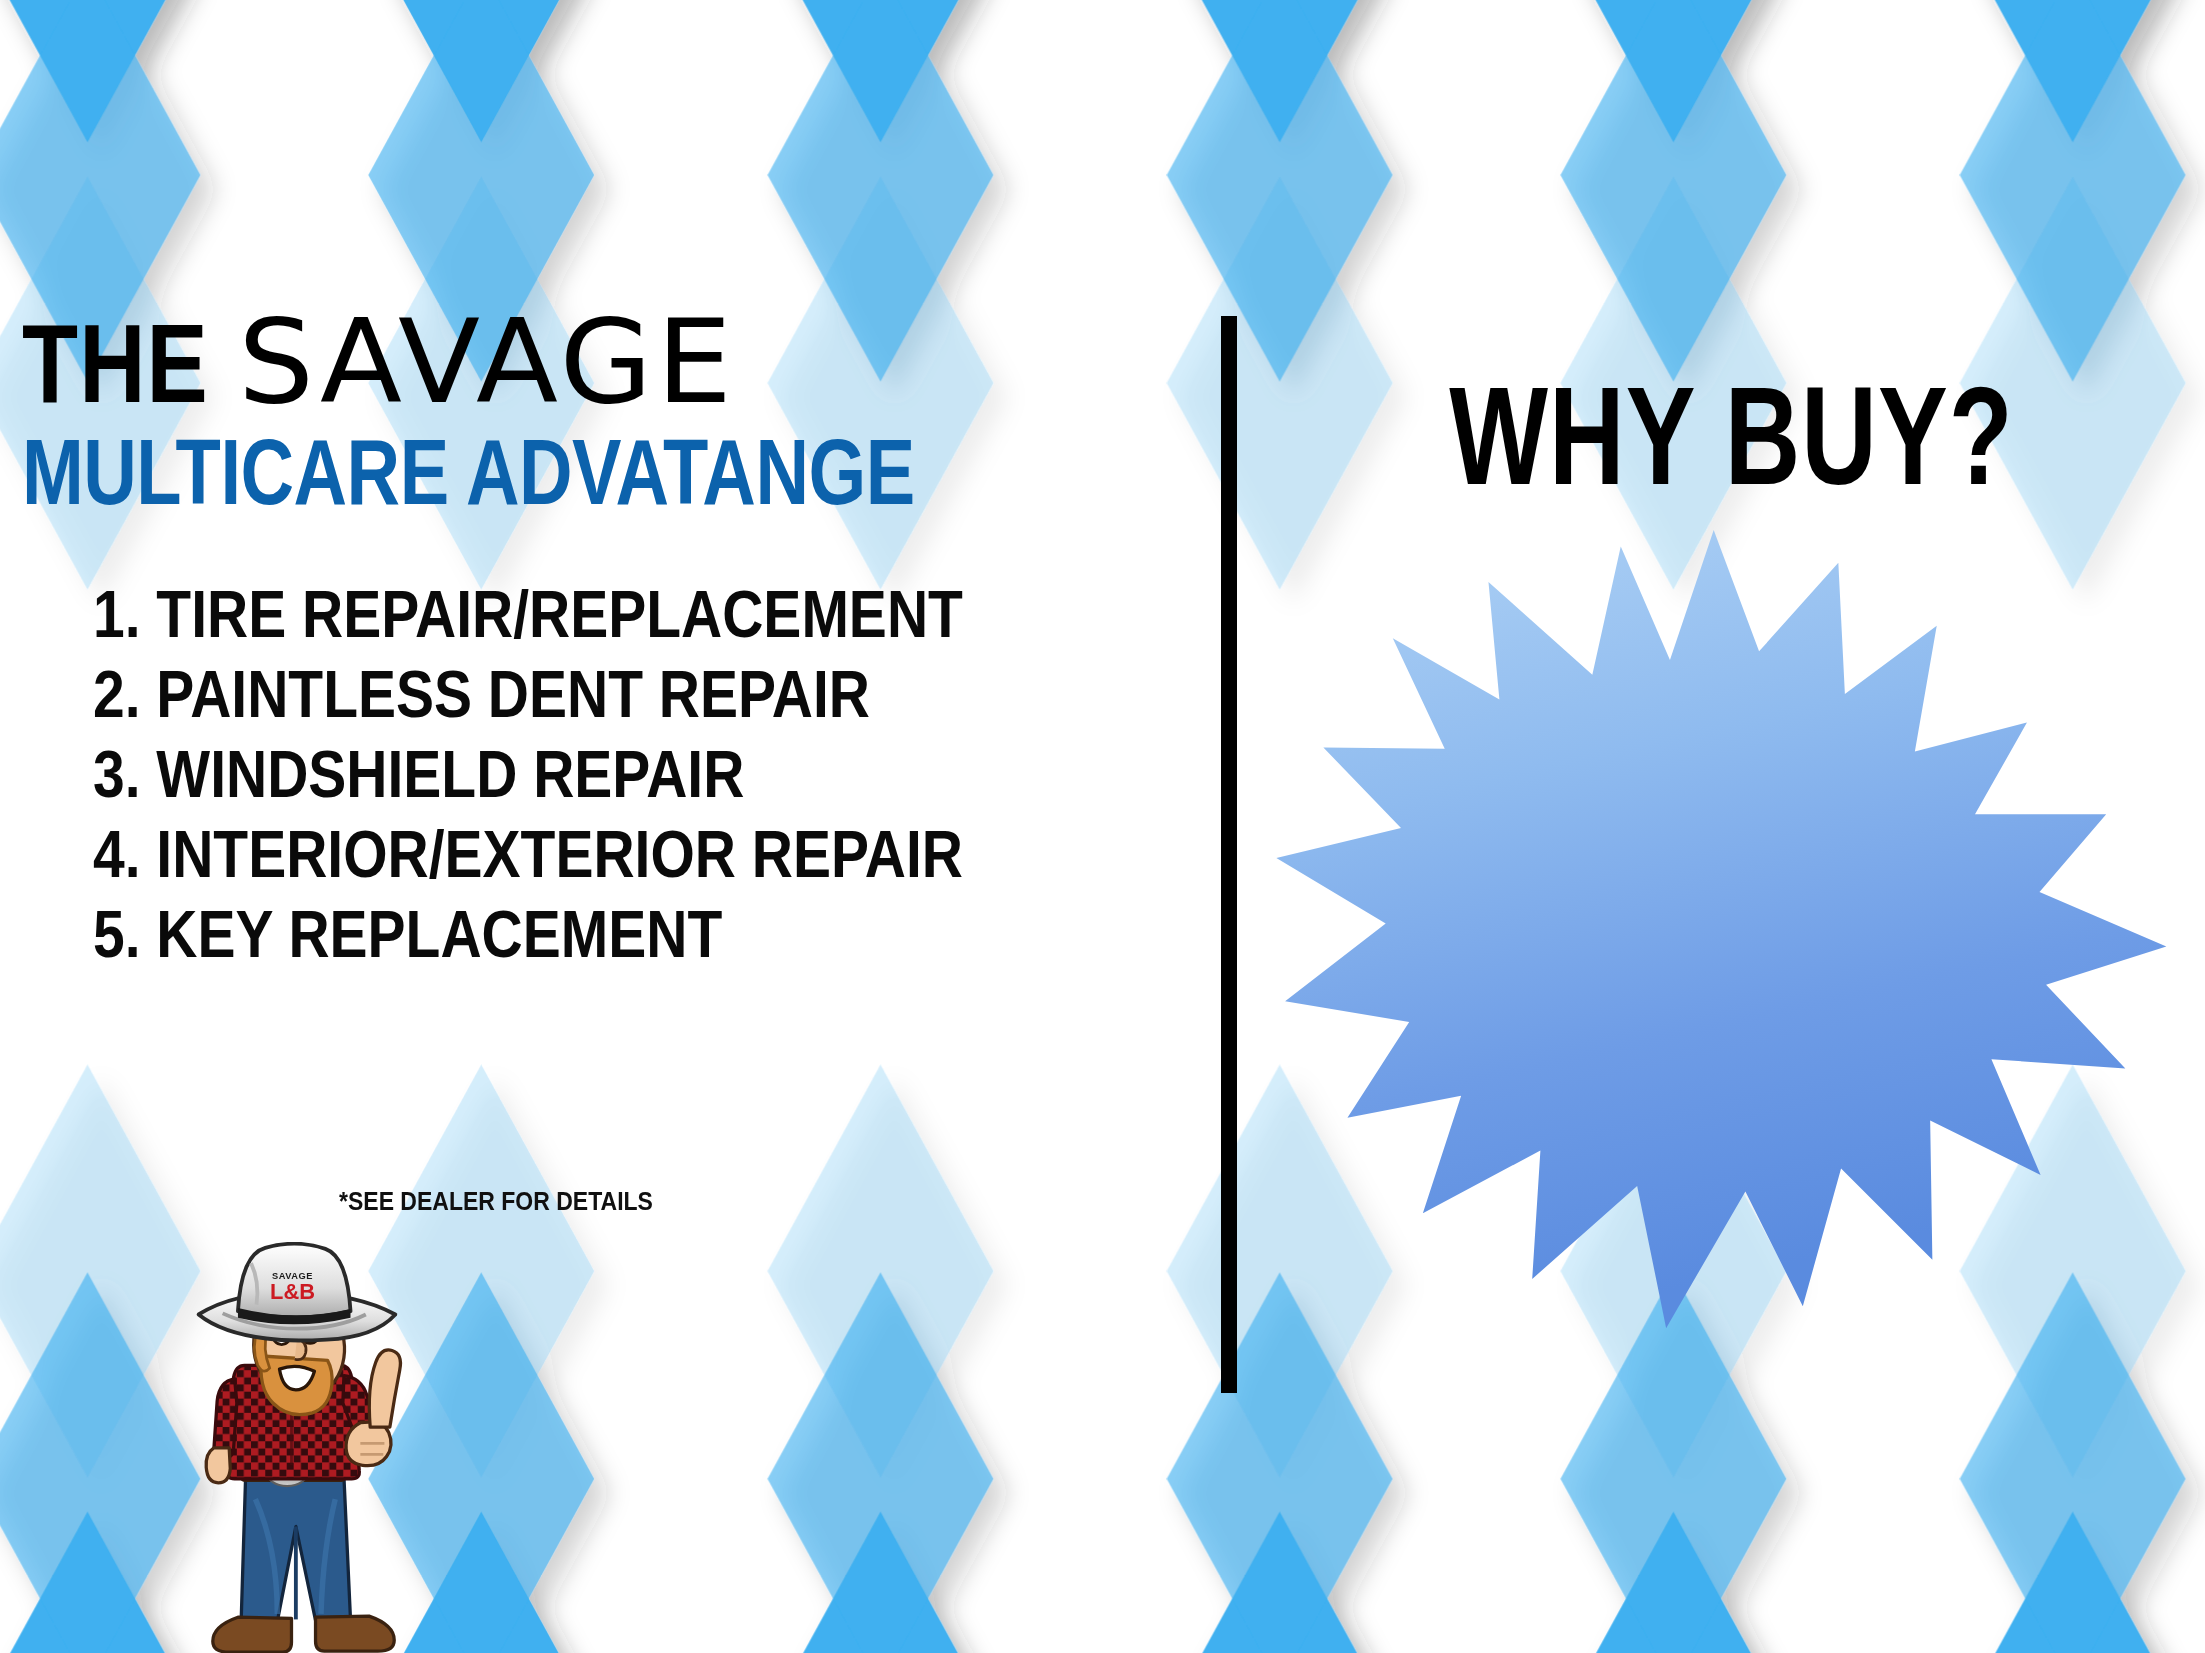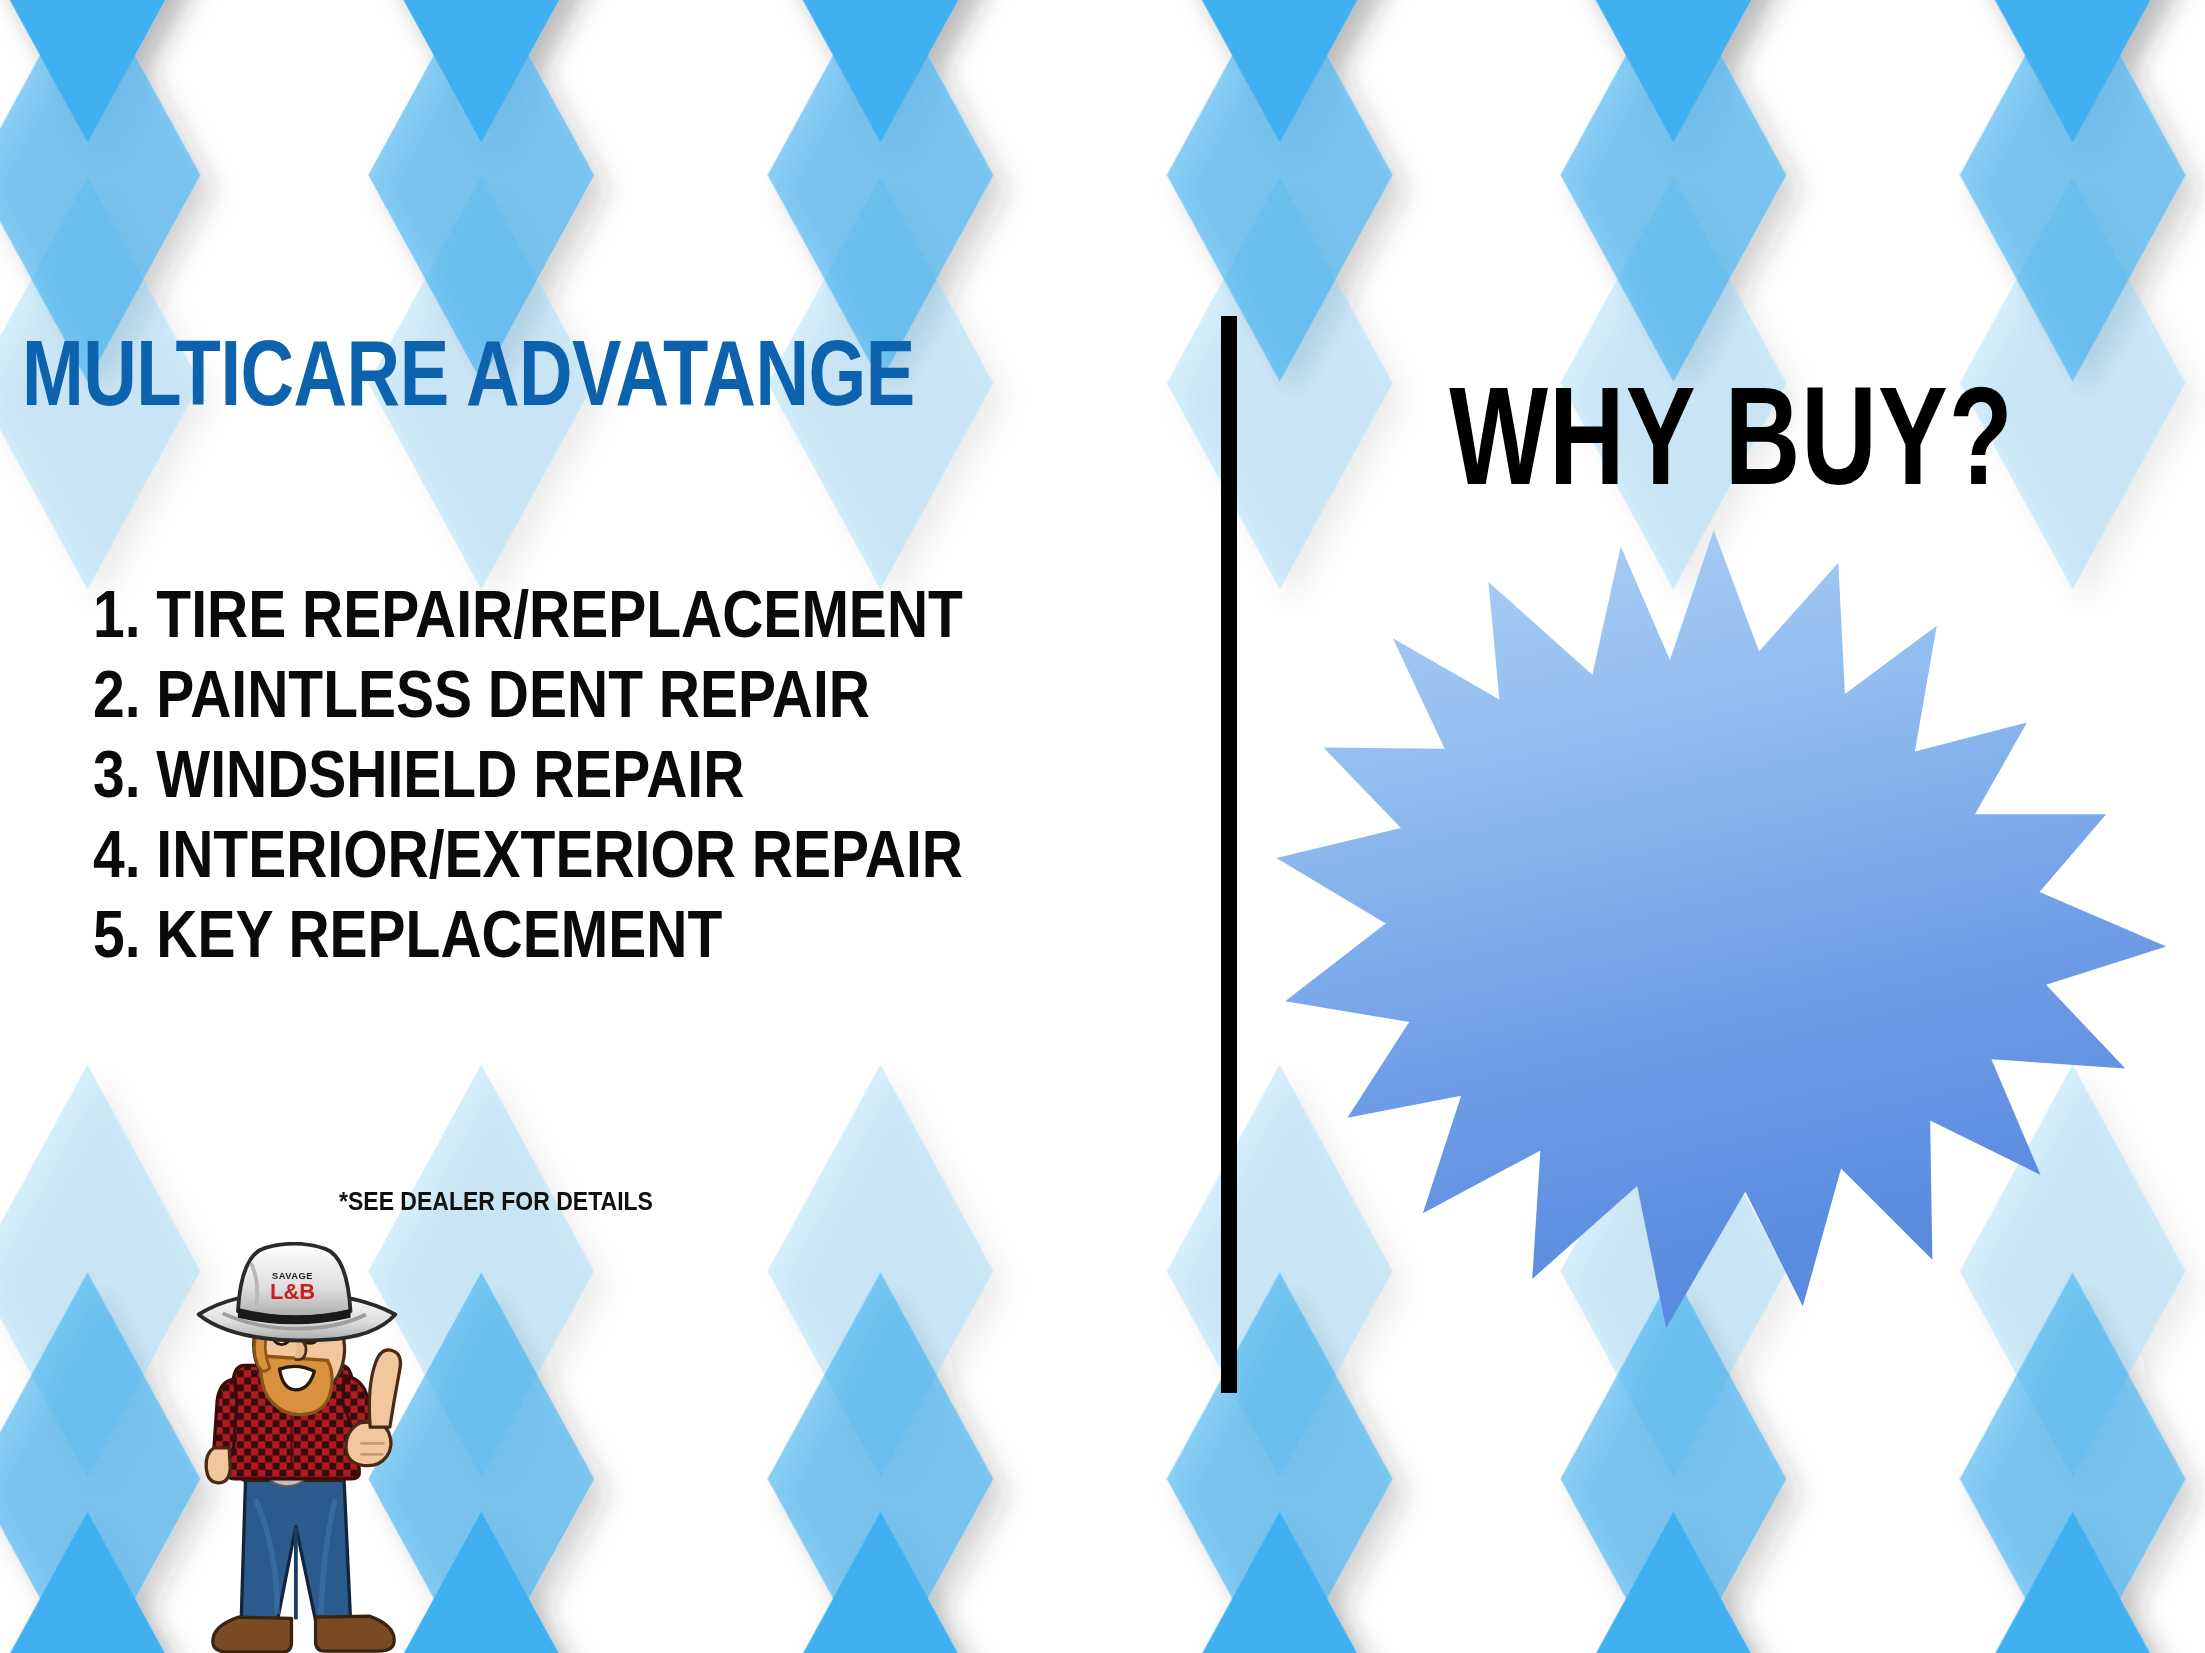--- a/index.html
+++ b/index.html
@@ -286,20 +286,23 @@
           <use href="#diamondUnit" transform="translate(0,-320) scale(1.18)" fill="#3FB0F0" opacity="0.62"></use>
           <use href="#diamondUnit" transform="translate(0,-700) scale(1.18)" fill="#3FB0F0" opacity="0.22"></use>
         </g>
       </g>
     </svg>
   </div>
 
   <div class="left-panel">
 
     <div class="title-block">
+      <span class="title-row1">
+        <span class="word-the">THE</span><span class="word-savage">SAVAGE</span>
+      </span>
       <span class="title-row2">
         <span class="word-multicare">MULTICARE ADVATANGE</span>
       </span>
     </div>
 
     <ul class="service-list">
       <li class="service-item">1. TIRE REPAIR/REPLACEMENT</li>
       <li class="service-item">2. PAINTLESS DENT REPAIR</li>
       <li class="service-item">3. WINDSHIELD REPAIR</li>
       <li class="service-item">4. INTERIOR/EXTERIOR REPAIR</li>

